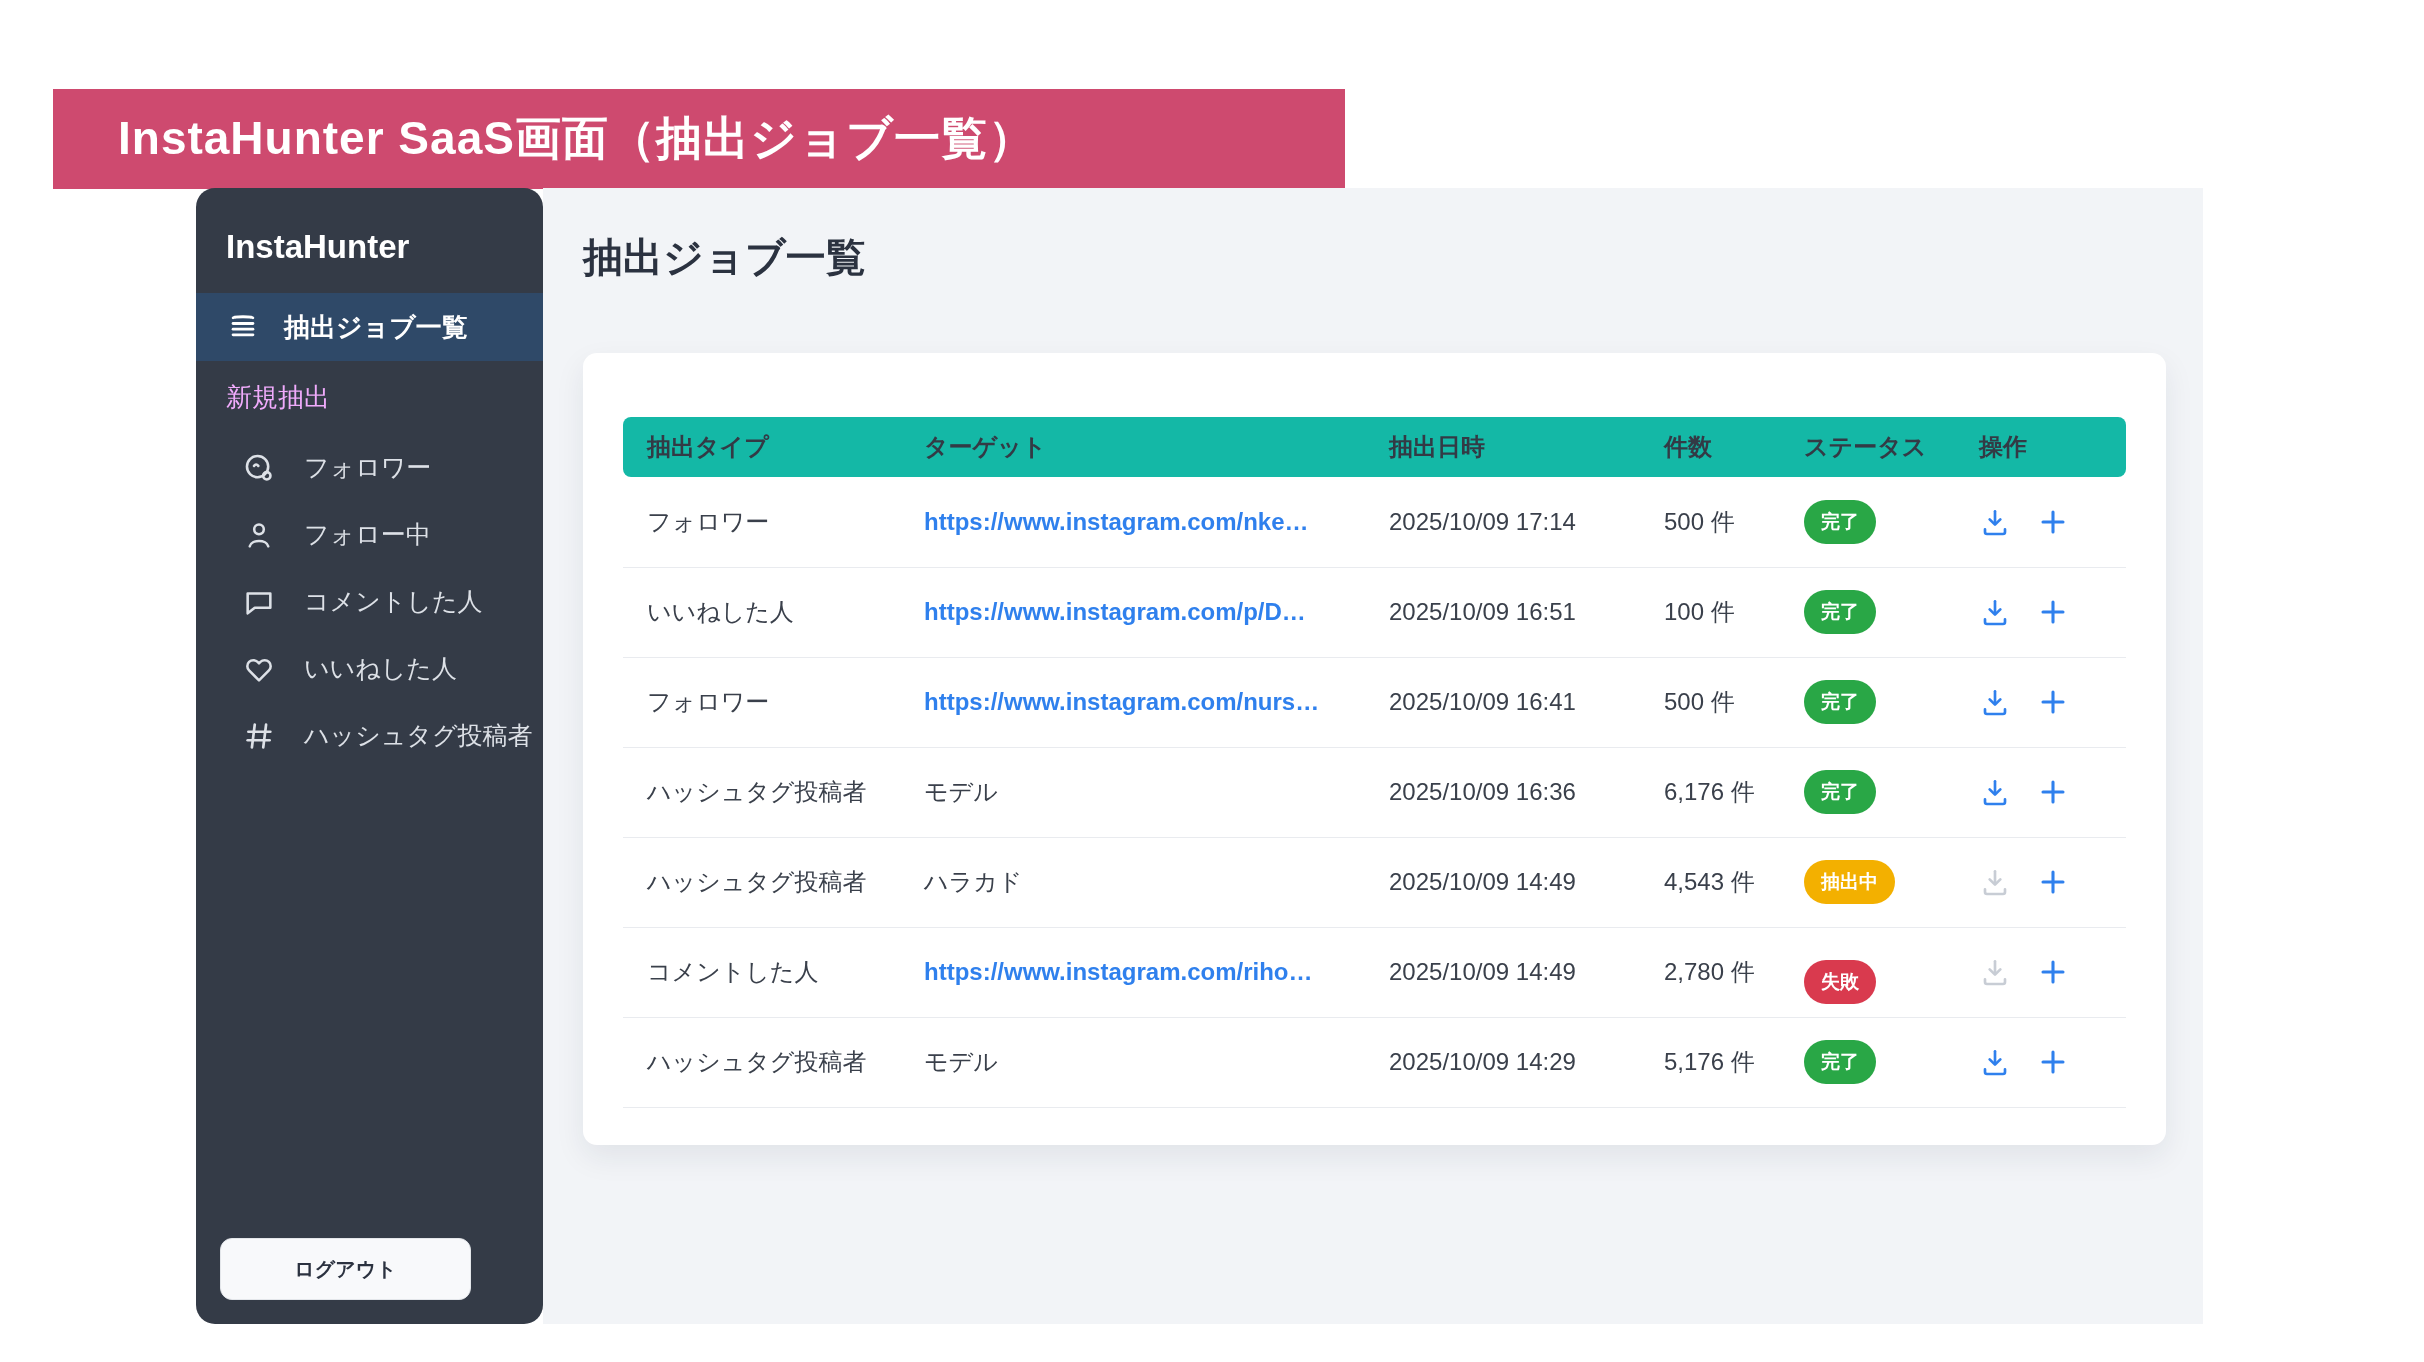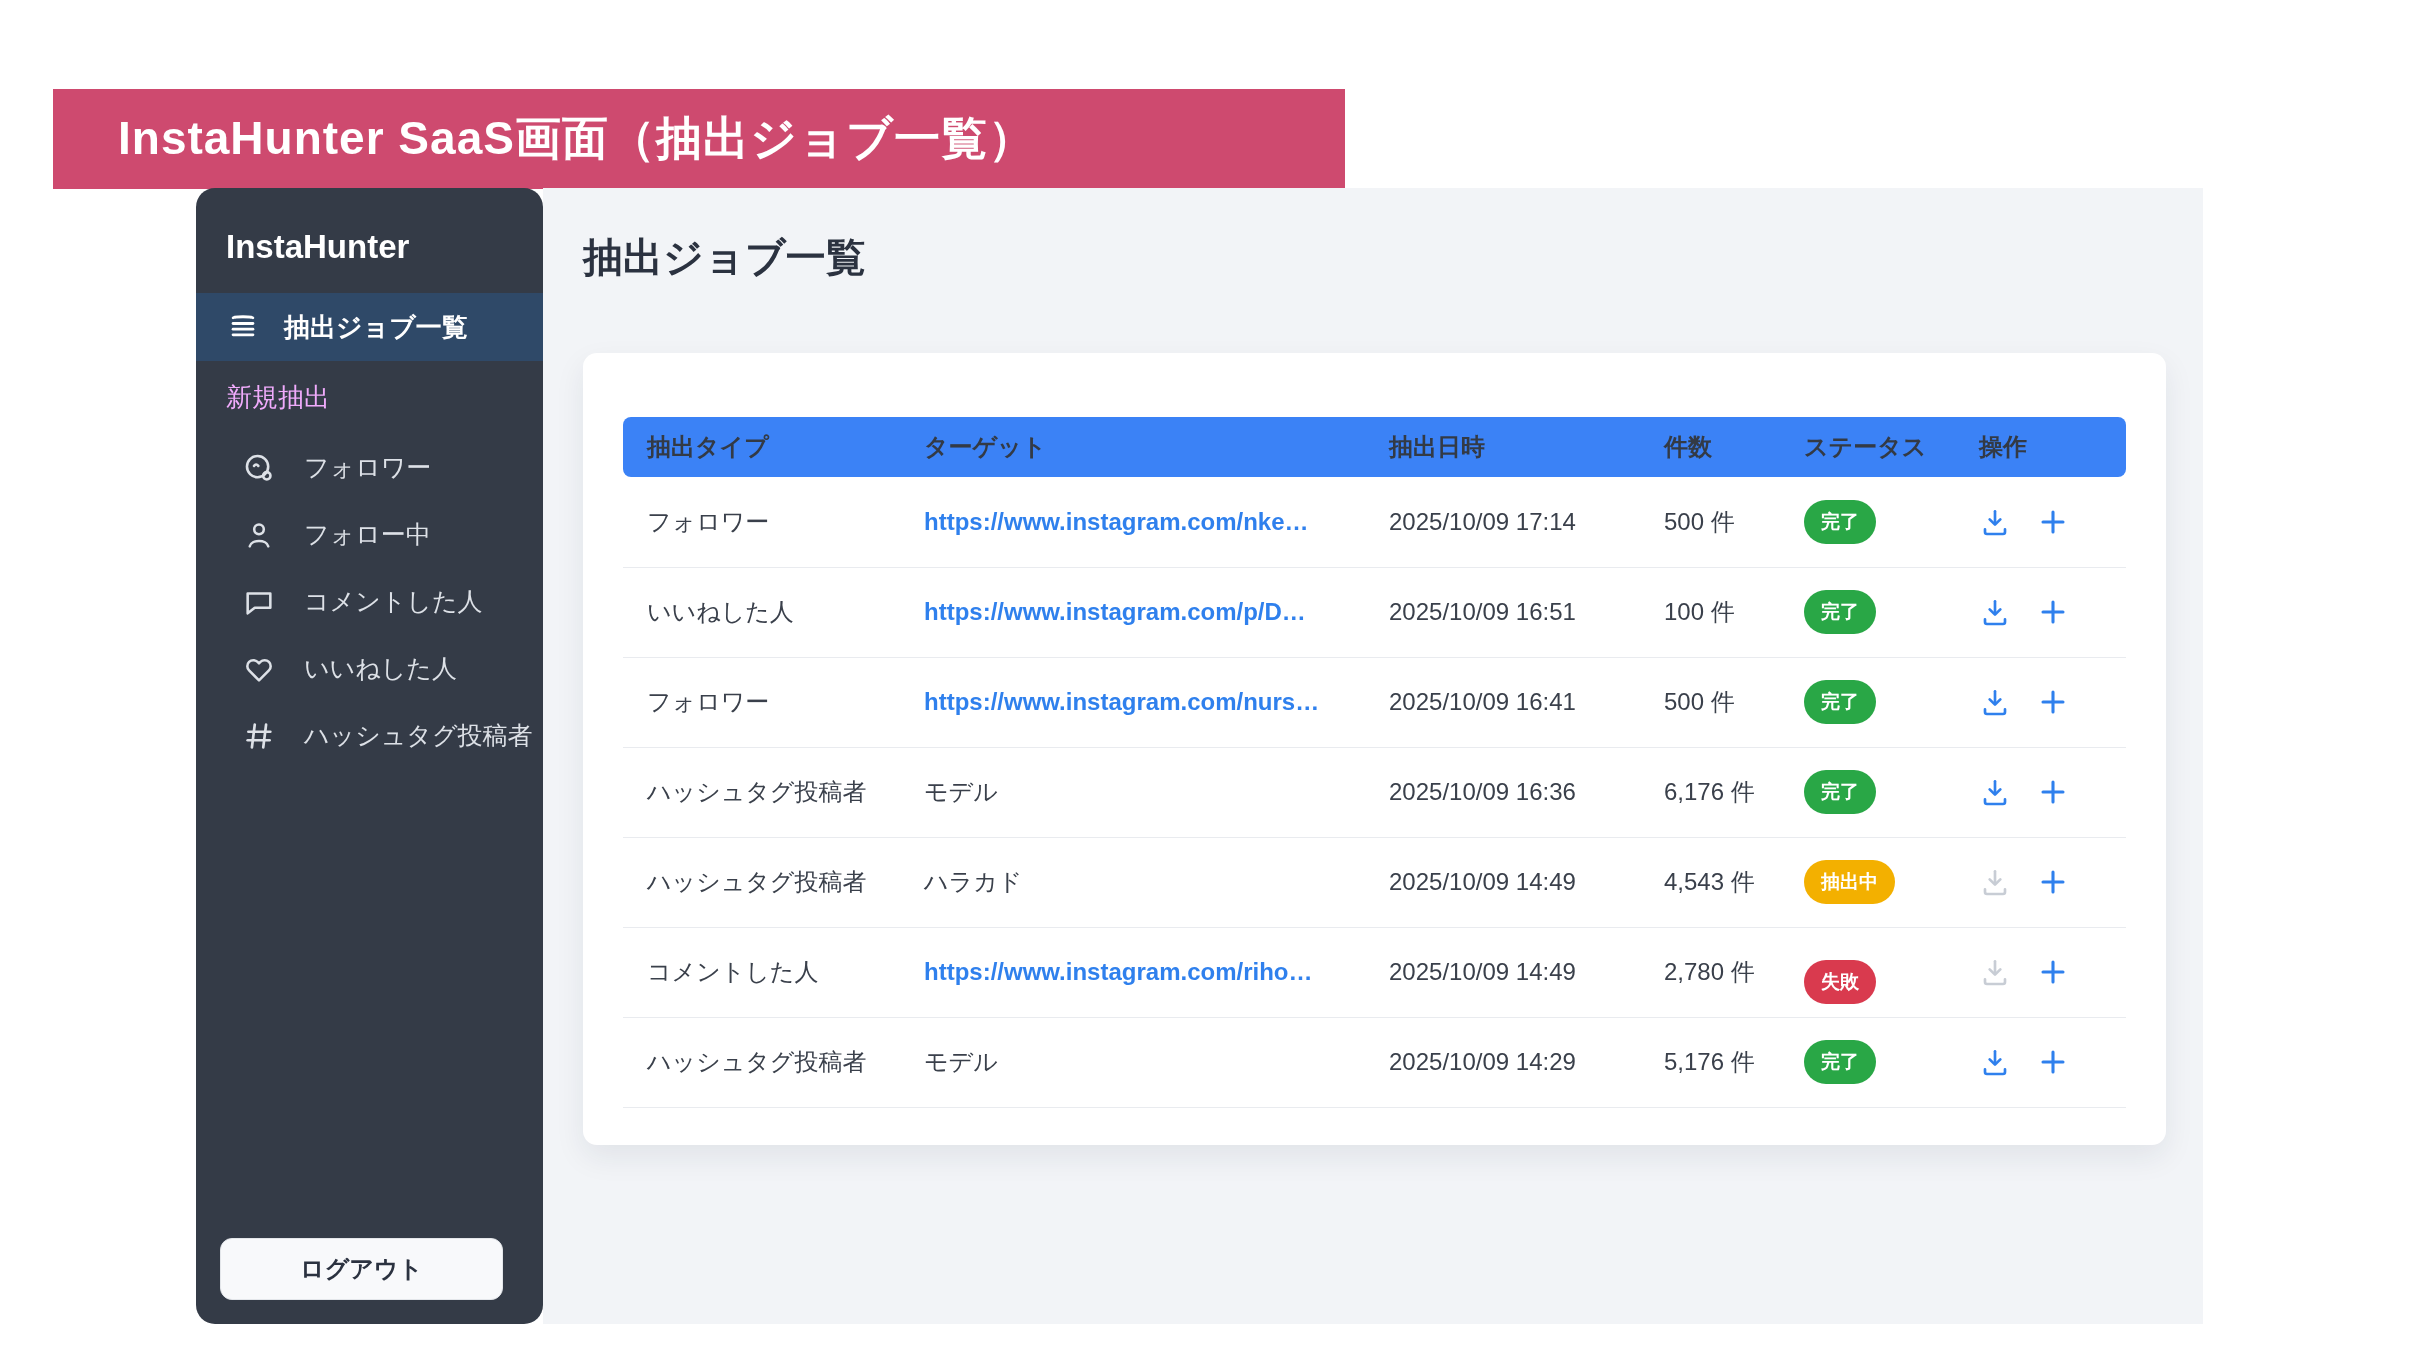--- a/index.html
+++ b/index.html
@@ -21,36 +21,36 @@
   .logo { position:absolute; left:30px; top:40px; color:#fff; font-size:33px; font-weight:bold; }
   .active-item { position:absolute; left:0; top:105px; width:100%; height:68px;
     background:var(--sidebar-active-bg); display:flex; align-items:center;
     padding-left:30px; gap:24px; color:#fff; font-size:26px; font-weight:bold; cursor:pointer; }
   .section-label { position:absolute; left:30px; top:192px; color:#f0abfc; font-size:26px; }
   .nav { position:absolute; left:0; top:246px; width:100%; }
   .nav-item { height:67px; display:flex; align-items:center; padding-left:46px; gap:28px;
     color:#dde1e7; font-size:25px; cursor:pointer; }
   .nav-item .icon, .active-item .icon { width:34px; height:34px; display:inline-flex; flex:0 0 auto; }
   .icon svg { width:100%; height:100%; }
-  .logout-btn { position:absolute; left:24px; bottom:24px; width:283px; height:62px;
+  .logout-btn { position:absolute; left:24px; bottom:24px; width:251px; height:62px;
     background:#f8f9fb; border:1px solid #e3e6ea; border-radius:12px; color:#2b3240;
-    font-size:24px; font-weight:bold; font-family:inherit; cursor:pointer; }
+    font-size:20px; font-weight:bold; font-family:inherit; cursor:pointer; }
 
   
   .main { position:absolute; left:347px; top:0; width:1660px; height:100%;
     background:var(--main-bg); }
   .page-title { position:absolute; left:40px; top:42px; font-size:40px; font-weight:bold; color:#2b3240; }
   .card { position:absolute; left:40px; top:165px; width:1583px; height:792px;
     background:#fff; border-radius:14px; box-shadow:0 12px 30px rgba(30,40,60,0.08); }
 
   table.jobs { position:absolute; left:40px; top:64px; width:1503px;
     border-collapse:collapse; table-layout:fixed; }
   col.c-type {width:297px;} col.c-target{width:465px;} col.c-date{width:275px;}
   col.c-count{width:140px;} col.c-status{width:175px;} col.c-ops{width:151px;}
-  thead th { height:60px; background:#3b82f6; text-align:left; font-size:24px;
+  thead th { height:60px; background:#14b8a6; text-align:left; font-size:24px;
     font-weight:bold; color:#333a45; padding:0 4px; }
   thead th:first-child { padding-left:24px; border-radius:8px 0 0 8px; }
   thead th:last-child  { border-radius:0 8px 8px 0; }
   tbody td { height:90px; border-bottom:1px solid #e9ebef; font-size:24px;
     color:#3a404b; padding:0 4px; vertical-align:middle; }
   tbody td:first-child { padding-left:24px; }
   a.target-link { color:var(--link); text-decoration:none; cursor:pointer;font-weight:bold; }
 
   .pill { display:inline-block; padding:9px 17px; border-radius:24px; color:#fff;
     font-size:19px; font-weight:bold; white-space:nowrap; }

